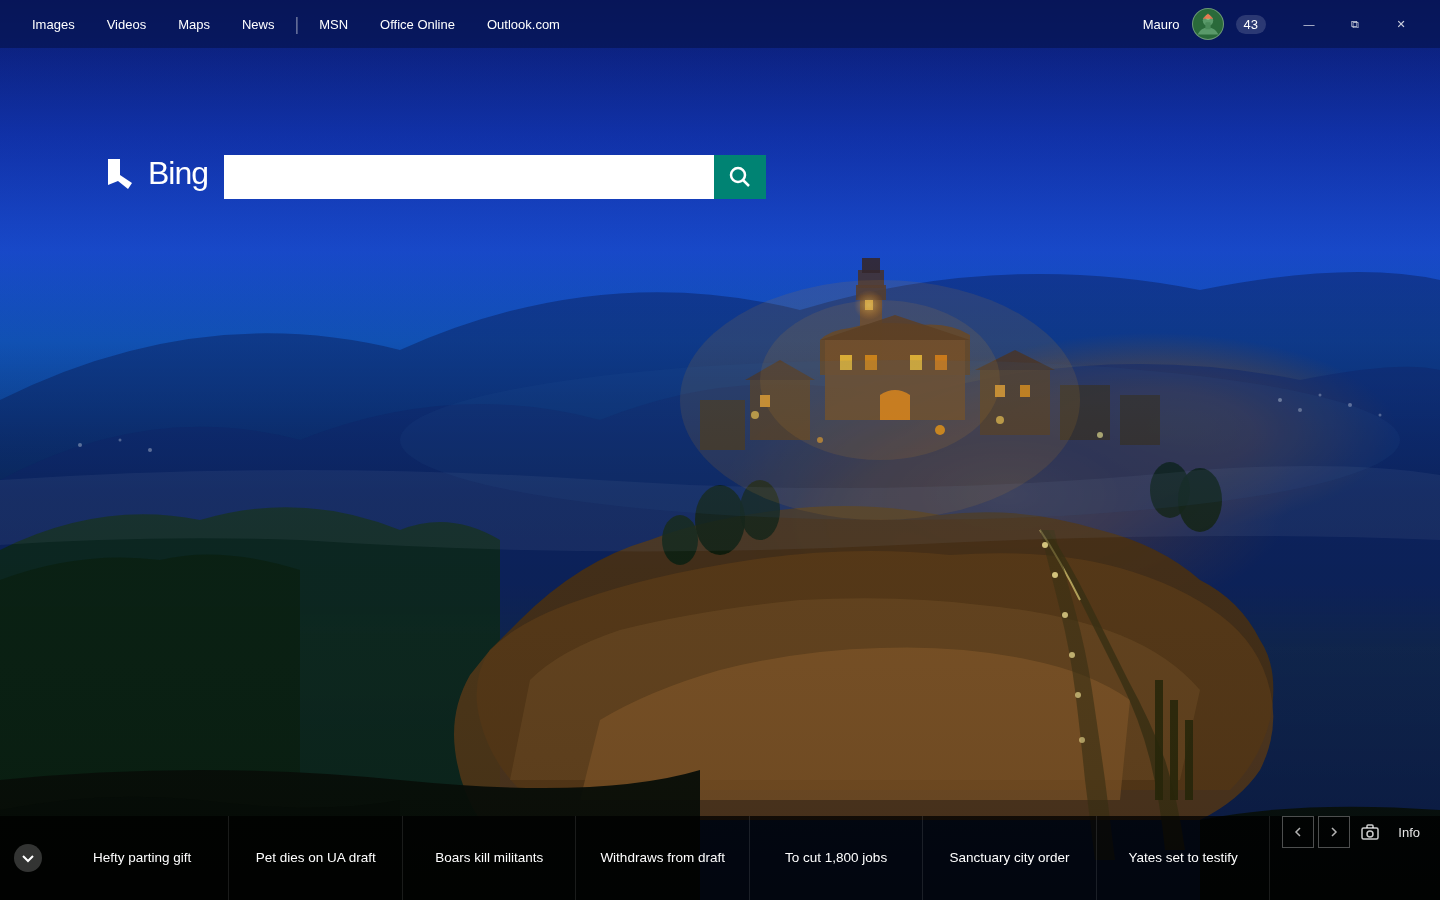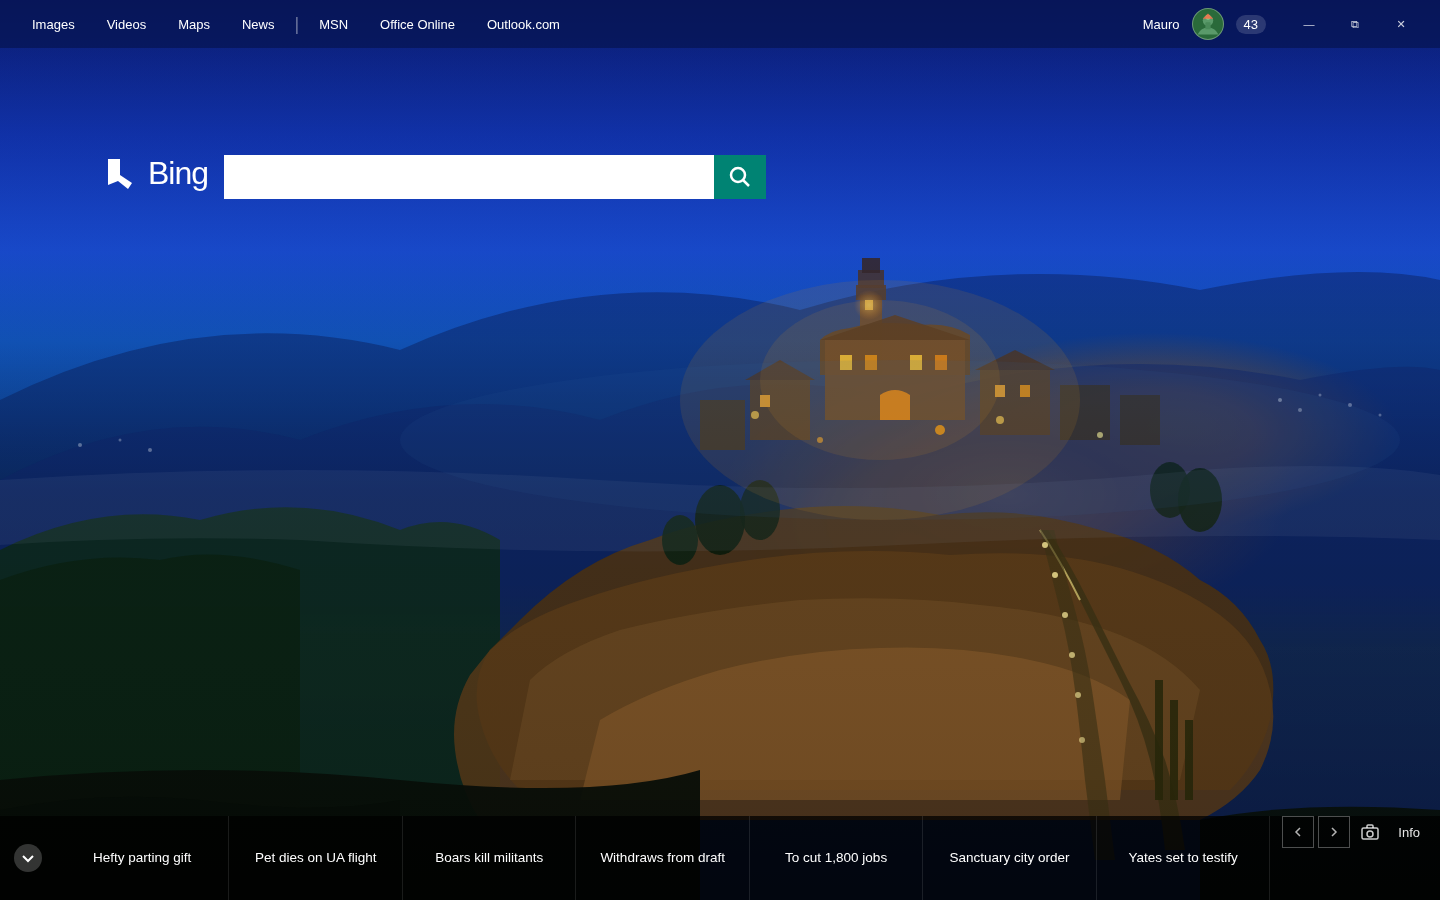--- a/index.html
+++ b/index.html
@@ -496,21 +496,21 @@
         <path d="M3,6 L8,11 L13,6" stroke="white" stroke-width="2" fill="none"></path>
       </svg>
     </div>
   </div>
 
   <div class="news-items">
     <div class="news-item">
       <span>Hefty parting gift</span>
     </div>
     <div class="news-item">
-      <span>Pet dies on UA flight</span>
+      <span>Pet dies on UA draft</span>
     </div>
     <div class="news-item">
       <span>Boars kill militants</span>
     </div>
     <div class="news-item">
       <span>Withdraws from draft</span>
     </div>
     <div class="news-item">
       <span>To cut 1,800 jobs</span>
     </div>

